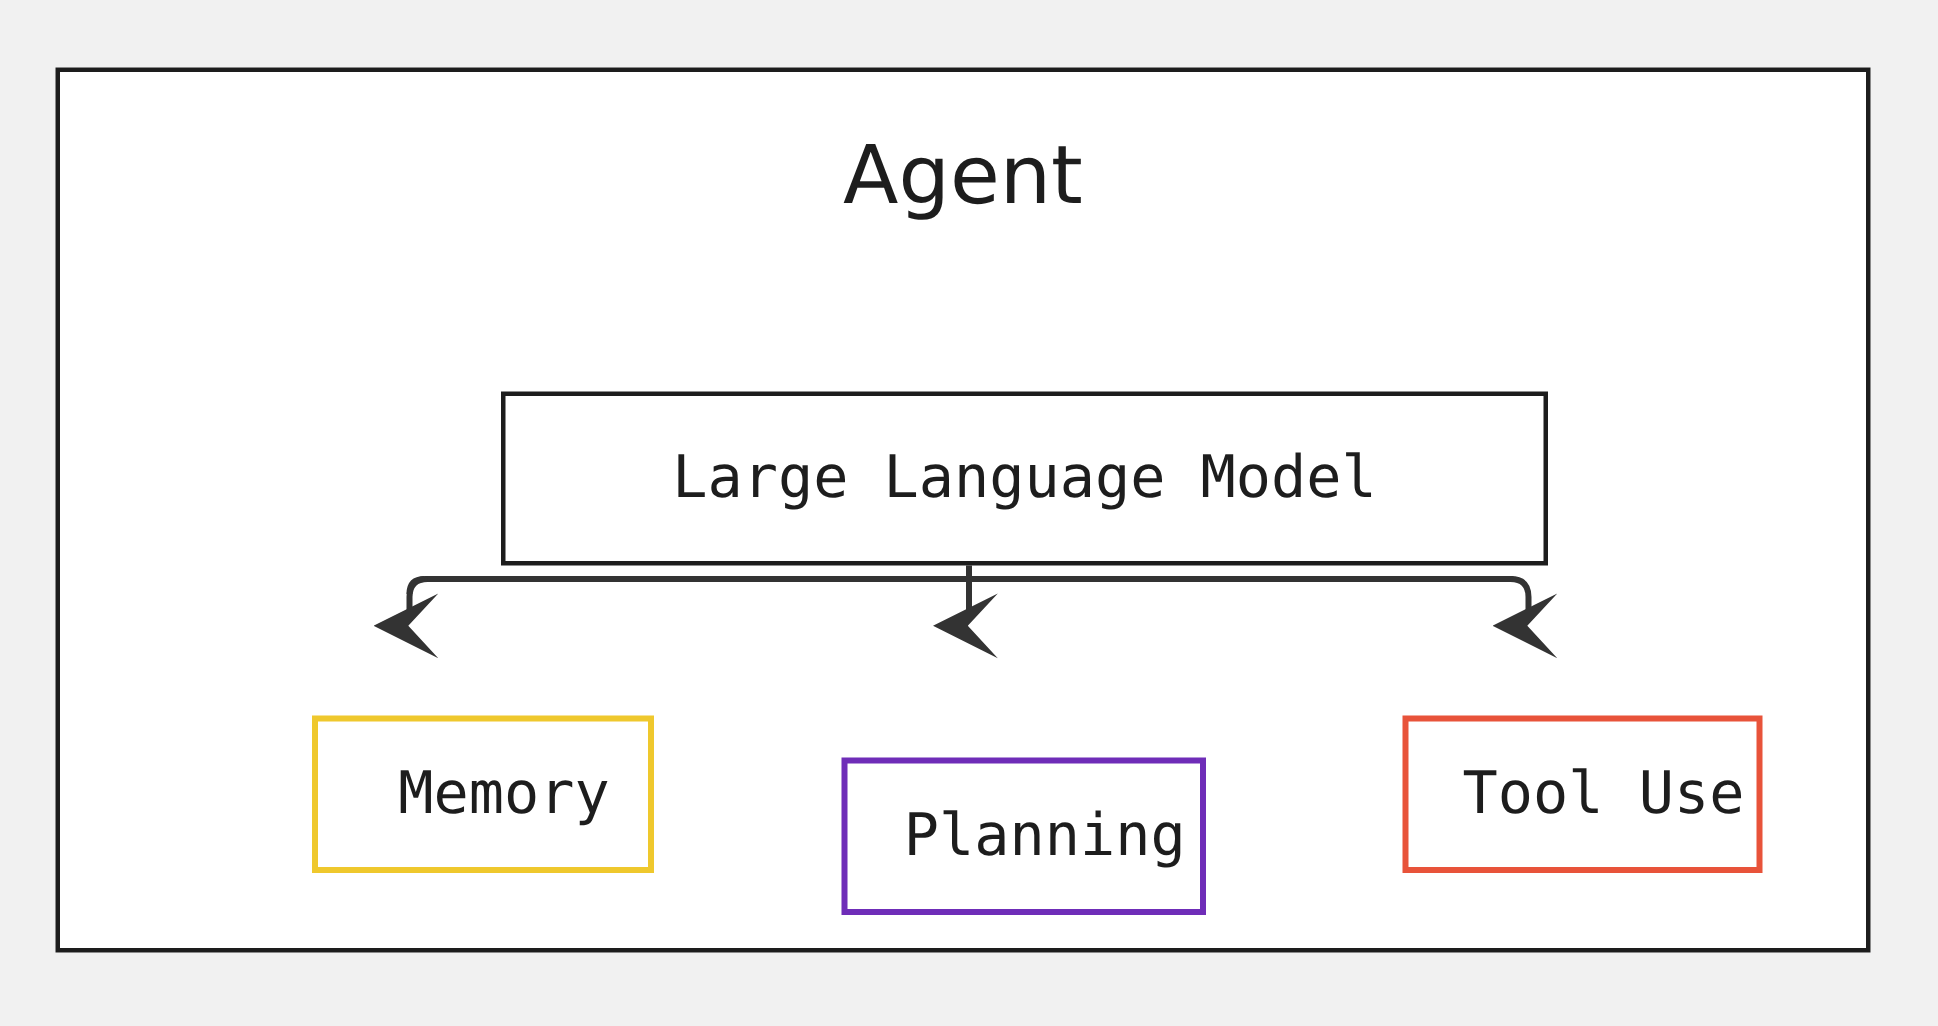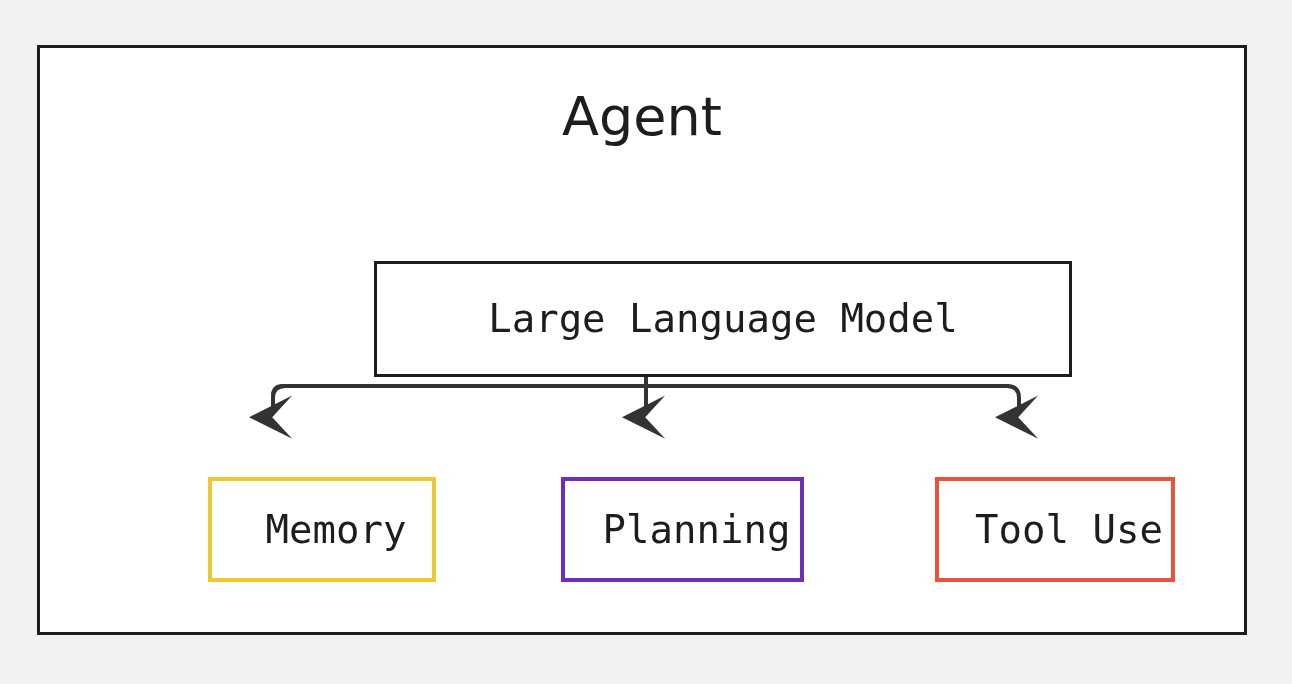--- a/index.html
+++ b/index.html
@@ -124,29 +124,29 @@
 
       <path d="M 245,338 L 245,338 Q 233,338 233,350 L 233,366" stroke="#333333" stroke-width="4" fill="none" marker-end="url(#arrowbarb)"></path>
 
       <path d="M 243,338 Q 233,338 233,348" stroke="#333333" stroke-width="4" fill="none"></path>
 
       <path d="M 606,338 L 606,366" stroke="#333333" stroke-width="4" fill="none" marker-end="url(#arrowbarb)"></path>
 
       <path d="M 967,338 Q 979,338 979,350 L 979,366" stroke="#333333" stroke-width="4" fill="none" marker-end="url(#arrowbarb)"></path>
     </svg>
 
-    <div class="llm-box" style="border-color: rgb(29, 29, 29); margin-left: 40px;">
+    <div class="llm-box" style="border-color: rgb(29, 29, 29);">
       <span class="llm-label">Large Language Model</span>
     </div>
 
     <div class="leaf-box leaf-memory" style="border-color: rgb(239, 200, 45);">
       <span class="leaf-label">Memory</span>
     </div>
 
-    <div class="leaf-box leaf-planning" style="border-color: rgb(111, 45, 184);">
+    <div class="leaf-box leaf-planning" style="border-color: rgb(111, 45, 184); margin-top: 28px;">
       <span class="leaf-label">Planning</span>
     </div>
 
     <div class="leaf-box leaf-tooluse" style="border-color: rgb(232, 83, 58);">
       <span class="leaf-label">Tool Use</span>
     </div>
 
   </div>
 </div>
 

